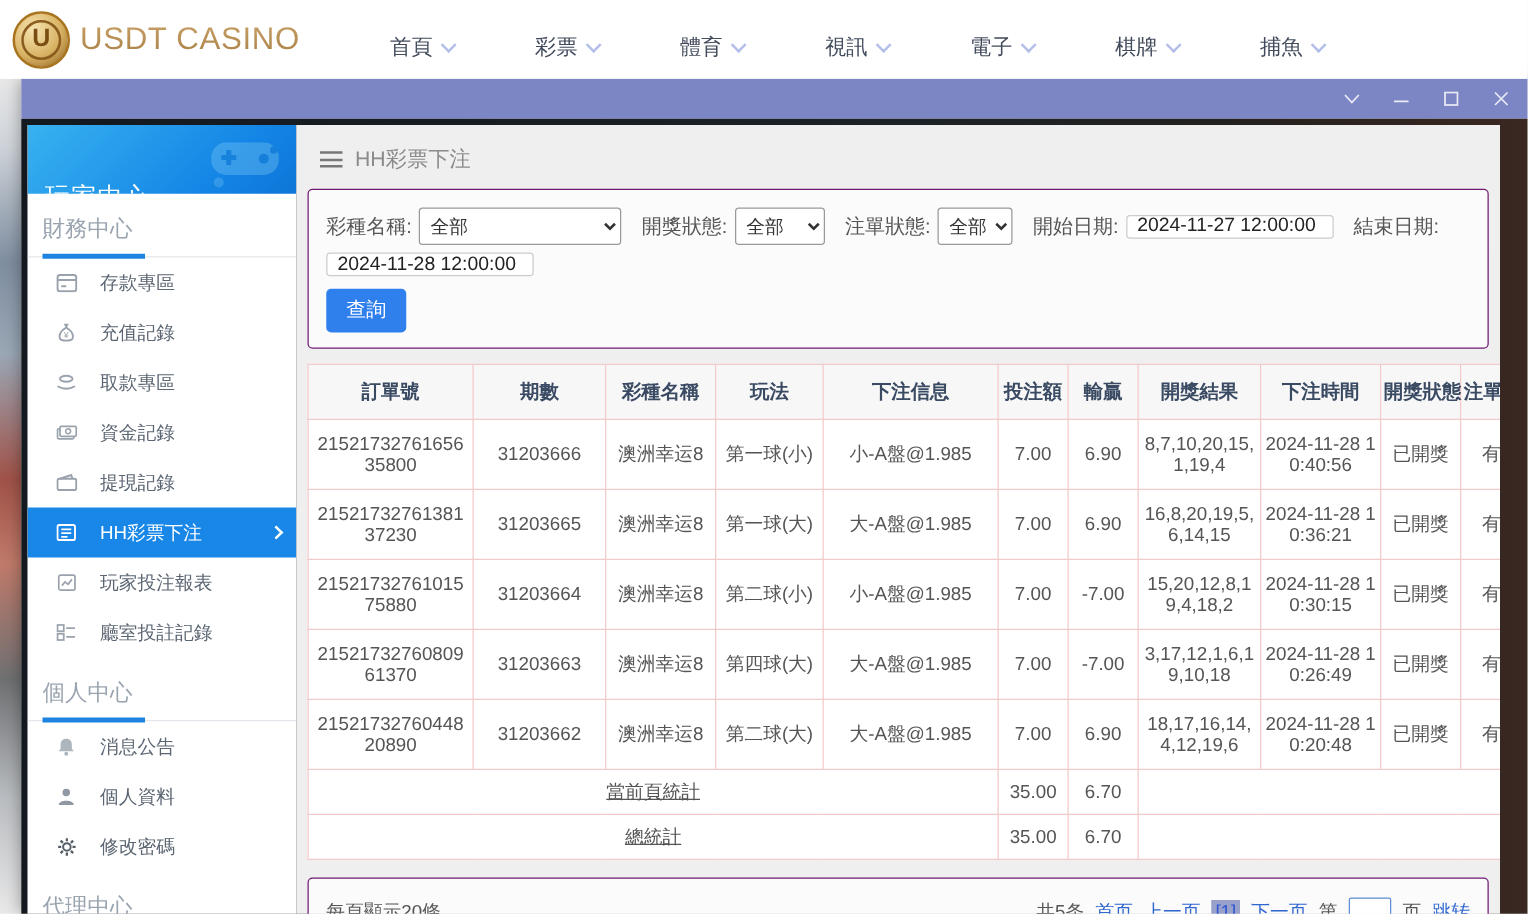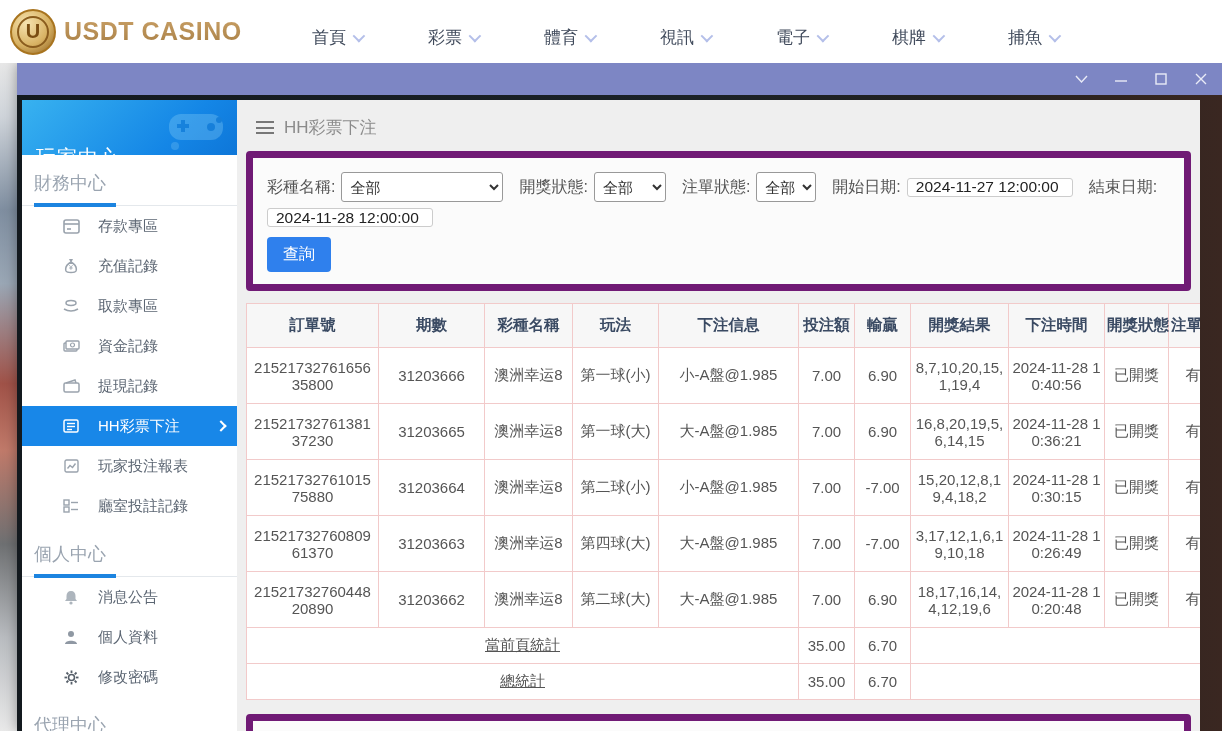--- a/index.html
+++ b/index.html
@@ -8,21 +8,21 @@
 
   
   .topbar { height:63px; display:flex; align-items:center; background:#fff; position:relative; z-index:1; }
   .logo-wrap { display:flex; align-items:center; margin-left:10px; width:250px; }
   .coin { width:46px; height:46px; border-radius:50%;
     background:radial-gradient(circle at 35% 30%, #f6e3b0, #d8b263 55%, #8a5c1d);
     border:2px solid #a8741f; display:flex; align-items:center; justify-content:center; }
   .coin-inner { width:32px; height:32px; border-radius:50%; border:2px solid #8a5c1d;
     display:flex; align-items:center; justify-content:center;
     color:#7a4d12; font-weight:bold; font-size:20px; }
-  .logo-text { margin-left:8px; font-size:25px; font-weight:700; letter-spacing:0.5px;
+  .logo-text { margin-left:8px; font-size:25px; font-weight:400; letter-spacing:0.5px;
     background:linear-gradient(180deg,#c9a066,#a87f45); -webkit-background-clip:text;
     background-clip:text; color:transparent; }
   .mainnav { display:flex; align-items:center; gap:66px; margin-left:52px; }
   .nav-item { display:flex; align-items:center; gap:7px; font-size:17px; color:#414b5c; cursor:pointer;margin-top:12px; }
   .chev { width:9px; height:9px; border-right:2px solid #b4bfe9; border-bottom:2px solid #b4bfe9;
     transform:rotate(45deg) translateY(-2px); display:inline-block; }
 
   
   .page-left-strip { position:absolute; left:0; top:63px; width:17px; height:668px;
     background:linear-gradient(180deg,#e7e7e7 0%,#cfd4da 8%,#7f8ea0 22%,#9aa7b5 33%,
@@ -43,36 +43,36 @@
   .sidebar { width:215px; background:#fff; height:631px; overflow:hidden; flex:none; }
   .side-head { height:55px; background:linear-gradient(135deg,#38b2f0 0%,#1486e6 70%,#0e76d8 100%);
     color:#fff; padding:8px 0 0 14px; position:relative; overflow:hidden; }
   .side-head .t1 { font-size:20px; letter-spacing:1px;margin-top:36px; }
   .side-head .t2 { font-size:8.5px; letter-spacing:2.5px; margin-top:2px; }
   .gamepad-decor { position:absolute; right:6px; top:4px; opacity:.5; }
   .side-section-title { font-size:18px; color:#9aa4b0; padding:16px 0 10px 12px;
     border-bottom:1px solid #e4e8ec; position:relative; }
   .side-section-title::after { content:""; position:absolute; left:12px; bottom:-2px;
     width:82px; height:4px; background:#1c84e0; }
-  .side-item { height:40px; display:flex; align-items:center; gap:18px; padding-left:40px;
+  .side-item { height:40px; display:flex; align-items:center; gap:18px; padding-left:22px;
     font-size:15px; color:#5c6673; cursor:pointer; }
   .side-item .icn { width:18px; height:18px; flex:none; display:flex; align-items:center; justify-content:center; }
   .side-item.active { background:#1887e8; color:#fff; position:relative; }
   .side-item.active .arrow-r { position:absolute; right:12px; width:8px; height:8px;
     border-right:2px solid #fff; border-top:2px solid #fff; transform:rotate(45deg); }
 
   
   .content { flex:1; background:#efefef; height:631px; padding:0 9px; overflow:hidden; }
   .breadcrumb { display:flex; align-items:center; gap:10px; padding:16px 10px 12px 10px;
     font-size:17px; color:#8b8b8b; }
   .hamburger { width:18px; height:13px; border-top:2px solid #777;
     border-bottom:2px solid #777; position:relative; }
   .hamburger::after { content:""; position:absolute; left:0; top:3.5px; width:100%; height:2px; background:#777; }
 
-  .card { background:#fbfbfb; border:7px solid #701a75; border-radius:4px; }
+  .card { background:#fbfbfb; border:1px solid #701a75; border-radius:4px; }
   .filter-card { padding:14px 14px 12px 14px; margin-bottom:12px; }
   .filter-row { display:flex; align-items:center; flex-wrap:wrap; gap:6px; font-size:16px; color:#555; }
   .filter-row select { font-size:15px; color:#333; height:30px; border:1px solid #999;
     border-radius:3px; background:#fff; padding:0 4px; }
   .sel-lottery { width:162px; } .sel-draw { width:72px; } .sel-order { width:60px; }
   .filter-row .gap { width:4px; }
   .date-input { width:166px; height:19px; border:1px solid #ccc; border-radius:3px;
     font-size:15.5px; color:#222; padding:0 8px; background:#fff; }
   .query-btn { margin-top:10px; background:#2f80ed; color:#fff; border:none; border-radius:4px;
     font-size:16px; padding:7px 16px; cursor:pointer; }

